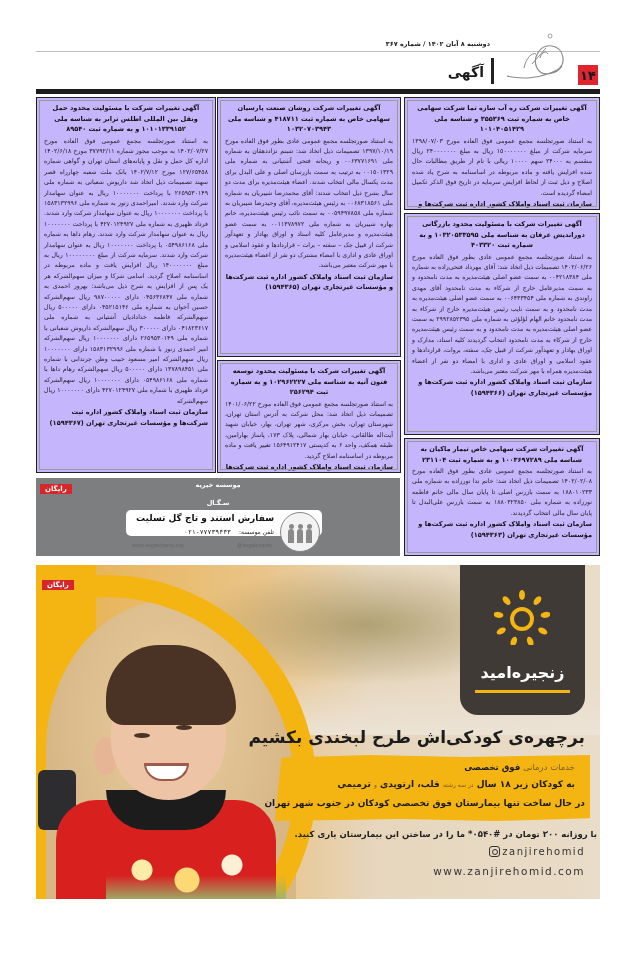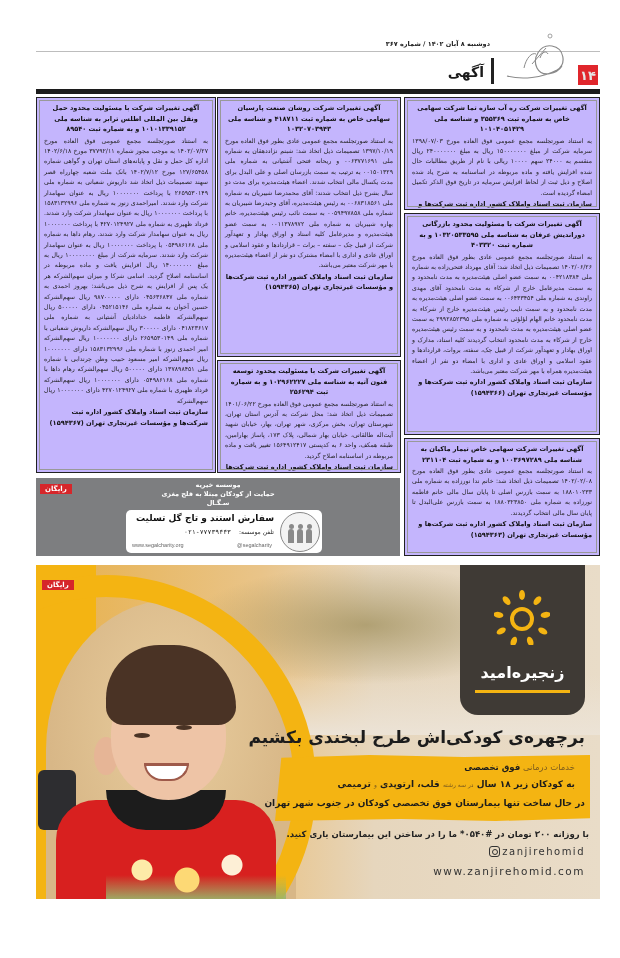--- a/index.html
+++ b/index.html
@@ -2,21 +2,21 @@
 <html><head>
 <meta charset="utf-8">
 <style>
   * { box-sizing: border-box; margin: 0; padding: 0; }
   html, body { width: 620px; height: 958px; background: #ffffff; overflow: hidden; }
   body { position: relative; font-family: "DejaVu Sans", sans-serif; color: #1a1a1a; direction: rtl; }
 
   
   .hdr-date { position: absolute; top: 40px; right: 130px; font-size: 6.5px; font-weight: bold; color: #222; white-space: nowrap; }
   .hdr-thin-line { position: absolute; top: 51px; left: 36px; right: 20px; height: 1px; background: #bdbdbd; }
-  .hdr-page-num { position: absolute; top: 65px; right: 22px; width: 20px; height: 20px; background: #e0262c; color: #e5e5e5; font-weight: bold; font-size: 13px; display: flex; align-items: center; justify-content: center; }
+  .hdr-page-num { position: absolute; top: 65px; right: 22px; width: 20px; height: 20px; background: #e0262c; color: #0f172a; font-weight: bold; font-size: 13px; display: flex; align-items: center; justify-content: center; }
   .hdr-logo { position: absolute; top: 28px; right: 48px; width: 70px; height: 60px; }
   .hdr-sep { position: absolute; top: 58px; right: 126px; width: 3px; height: 26px; background: #222; }
   .hdr-section { position: absolute; top: 64px; right: 136px; font-size: 14px; font-weight: bold; color: #1a1a1a; }
   .hdr-thick-line { position: absolute; top: 89px; left: 36px; right: 20px; height: 5px; background: #1c1c1c; }
 
   
   .notice { position: absolute; border: 1.5px solid #222; outline: 1px solid #999; outline-offset: -4px; padding: 5px 7px; background: #c4b5fd; overflow: hidden; }
   .notice .title { font-size: 6.6px; font-weight: bold; text-align: center; line-height: 10.5px; color: #111; }
   .notice .body { font-size: 6.2px; text-align: justify; line-height: 10.4px; color: #222; margin-top: 1px; }
   .notice .sig { font-size: 6.6px; font-weight: bold; line-height: 10.5px; color: #111; margin-top: 1px; }
@@ -27,21 +27,21 @@
   #n4 { top: 97px; right: 219px; width: 184px; height: 260px; }
   #n5 { top: 360px; right: 219px; width: 184px; height: 113px; }
   #n6 { top: 97px; left: 36px; width: 180px; height: 376px; }
 
   
   .charity { position: absolute; top: 478px; left: 36px; width: 364px; height: 78px; background: #7d7e80; }
   .charity .free-badge { position: absolute; top: 6px; left: 4px; background: #d6262a; color: #fff; font-size: 7px; font-weight: bold; padding: 1px 5px; }
   .charity .org-l1 { position: absolute; top: 3px; right: 0; left: 0; text-align: center; font-size: 6.5px; font-weight: bold; color: #fff; }
   .charity .org-l2 { position: absolute; top: 12px; right: 0; left: 0; text-align: center; font-size: 6.5px; font-weight: bold; color: #fff; }
   .charity .org-l3 { position: absolute; top: 21px; right: 0; left: 0; text-align: center; font-size: 6.5px; font-weight: bold; color: #fff; letter-spacing: 2px; }
-  .charity .card { position: absolute; top: 32px; left: 90px; width: 196px; height: 43px; background: #fff; border-radius: 5px; }
+  .charity .card { position: absolute; top: 32px; left: 90px; width: 196px; height: 26px; background: #fff; border-radius: 5px; }
   .charity .emblem { position: absolute; top: 2px; right: 2px; width: 40px; height: 40px; border-radius: 50%; border: 1.5px solid #888; background: #f3f3f3; }
   .charity .emblem .p { position: absolute; bottom: 8px; width: 6px; height: 14px; background: #8a8a8a; border-radius: 3px 3px 0 0; }
   .charity .emblem .h { position: absolute; bottom: 22px; width: 5px; height: 5px; border-radius: 50%; background: #8a8a8a; }
   .charity .order { position: absolute; top: 3px; right: 48px; font-size: 9px; font-weight: bold; color: #111; }
   .charity .phone-lbl { position: absolute; top: 18px; right: 48px; font-size: 6px; color: #222; }
   .charity .phone { position: absolute; top: 18px; right: 91px; font-size: 6.5px; color: #222; direction: ltr; letter-spacing: 0.5px; font-family: "DejaVu Sans Mono", monospace; }
   .charity .social { position: absolute; top: 32px; right: 50px; font-size: 5.5px; color: #666; direction: ltr; font-family: "Liberation Sans", sans-serif; }
   .charity .web { position: absolute; top: 32px; left: 6px; font-size: 5.5px; color: #666; direction: ltr; font-family: "Liberation Sans", sans-serif; }
 
   
@@ -71,21 +71,21 @@
   .omid .slogan { position: absolute; top: 162px; right: 15px; font-size: 17px; font-weight: bold; color: #1c1c1c; white-space: nowrap; }
 
   .omid .yellow-band { position: absolute; top: 190px; right: 10px; width: 315px; height: 66px; background: #f4b412; clip-path: polygon(2% 4%, 30% 0, 60% 3%, 100% 0, 100% 96%, 70% 100%, 40% 97%, 0 100%); }
   .omid .l1 { position: absolute; top: 197px; right: 25px; font-size: 8.5px; white-space: nowrap; margin-left: 40px; }
   .omid .l1 .light { color: #7a5a1e; }
   .omid .l1 .bold { color: #1c1c1c; font-weight: bold; }
   .omid .l2 { position: absolute; top: 214px; right: 25px; font-size: 9px; white-space: nowrap; font-weight: bold; color: #1c1c1c; }
   .omid .l2 .small { font-size: 6px; font-weight: normal; color: #7a5a1e; }
   .omid .l3 { position: absolute; top: 233px; right: 15px; font-size: 9px; font-weight: bold; color: #1c1c1c; white-space: nowrap; }
 
-  .omid .donate { position: absolute; top: 264px; right: 11px; font-size: 8.5px; font-weight: bold; color: #222; white-space: nowrap; }
+  .omid .donate { position: absolute; top: 264px; right: 3px; font-size: 8.5px; font-weight: bold; color: #222; white-space: nowrap; }
   .omid .insta { position: absolute; top: 281px; right: 15px; font-size: 10px; color: #333; direction: ltr; letter-spacing: 1.5px; font-family: "DejaVu Sans", sans-serif; display: flex; align-items: center; gap: 2px; }
   .omid .insta-ic { width: 11px; height: 11px; border: 1.5px solid #333; border-radius: 3px; position: relative; display: inline-block; }
   .omid .insta-ic::after { content: ""; position: absolute; top: 2px; left: 2px; width: 4px; height: 4px; border: 1.2px solid #333; border-radius: 50%; }
   .omid .website { position: absolute; top: 300px; right: 15px; font-size: 10.5px; color: #333; direction: ltr; letter-spacing: 1.5px; font-family: "DejaVu Sans", sans-serif; }
 </style>
 </head>
 <body>
 
 <div>
   <div class="hdr-date">دوشنبه ۸ آبان ۱۴۰۲ / شماره ۳۶۷</div>
@@ -133,21 +133,20 @@
 
 <div class="notice" id="n6">
   <div class="title">آگهی تغییرات شرکت با مسئولیت محدود حمل ونقل بین المللی اطلس ترابر به شناسه ملی ۱۰۱۰۱۳۳۹۱۵۲ و به شماره ثبت ۸۹۵۴۰</div>
   <div class="body">به استناد صورتجلسه مجمع عمومی فوق العاده مورخ ۱۴۰۲/۰۷/۲۷ به موجب مجوز شماره ۳۷۷۹۲/۱۱ مورخ ۱۴۰۲/۶/۱۸ اداره کل حمل و نقل و پایانه‌های استان تهران و گواهی شماره ۱۲۷/۶۵۴۵۸ مورخ ۱۴۰۲/۷/۱۲ بانک ملت شعبه چهارراه قصر سهند تصمیمات ذیل اتخاذ شد داریوش شعبانی به شماره ملی ۲۶۵۹۵۳۰۱۴۹ با پرداخت ۱۰۰۰۰۰۰۰ ریال به عنوان سهامدار شرکت وارد شدند. امیراحمدی زنوز به شماره ملی ۱۵۸۳۱۳۲۹۹۶ با پرداخت ۱۰۰۰۰۰۰۰ ریال به عنوان سهامدار شرکت وارد شدند. فرداد ظهیری به شماره ملی ۴۲۷۰۱۲۴۹۲۷ با پرداخت ۱۰۰۰۰۰۰۰ ریال به عنوان سهامدار شرکت وارد شدند. رهام داها به شماره ملی ۰۵۴۹۸۶۱۶۸ با پرداخت ۱۰۰۰۰۰۰۰ ریال به عنوان سهامدار شرکت وارد شدند. سرمایه شرکت از مبلغ ۱۰۰۰۰۰۰۰۰ ریال به مبلغ ۱۴۰۰۰۰۰۰۰ ریال افزایش یافت و ماده مربوطه در اساسنامه اصلاح گردید. اسامی شرکا و میزان سهم‌الشرکه هر یک پس از افزایش به شرح ذیل می‌باشد: بهروز احمدی به شماره ملی ۰۴۵۶۳۶۸۴۷ دارای ۹۸۷۰۰۰۰۰ ریال سهم‌الشرکه حسین آخوان به شماره ملی ۰۴۵۲۱۵۱۴۶ دارای ۵۰۰۰۰۰ ریال سهم‌الشرکه فاطمه خداداديان آشتیانی به شماره ملی ۰۴۱۸۲۳۶۱۷ دارای ۳۰۰۰۰۰ ریال سهم‌الشرکه داریوش شعبانی با شماره ملی ۲۶۵۹۵۳۰۱۴۹ دارای ۱۰۰۰۰۰۰۰ ریال سهم‌الشرکه امیر احمدی زنوز با شماره ملی ۱۵۸۳۱۳۲۹۹۶ دارای ۱۰۰۰۰۰۰۰ ریال سهم‌الشرکه امیر مسعود حبیب وطن چرندابی با شماره ملی ۱۳۷۸۹۸۴۵۱ دارای ۵۰۰۰۰۰ ریال سهم‌الشرکه رهام داها با شماره ملی ۰۵۴۹۸۶۱۶۸ دارای ۱۰۰۰۰۰۰۰ ریال سهم‌الشرکه فرداد ظهیری با شماره ملی ۴۲۷۰۱۲۴۹۲۷ دارای ۱۰۰۰۰۰۰۰ ریال سهم‌الشرکه</div>
   <div class="sig">سازمان ثبت اسناد واملاک کشور اداره ثبت شرکت‌ها و مؤسسات غیرتجاری تهران (۱۵۹۴۳۶۷)</div>
 </div>
 
 <div class="charity">
   <div class="free-badge">رایگان</div>
   <div class="org-l1">موسسه خیریه</div>
-  <div class="org-l2">حمایت از کودکان مبتلا به فلج مغزی</div>
   <div class="org-l3">سـگـال</div>
   <div class="card">
     <div class="emblem">
       <span class="h" style="left:8px"></span>
         <span class="p" style="left:7px"></span>
       <span class="h" style="left:17px"></span>
         <span class="p" style="left:16px"></span>
       <span class="h" style="left:26px"></span>
         <span class="p" style="left:25px"></span>
     </div>

